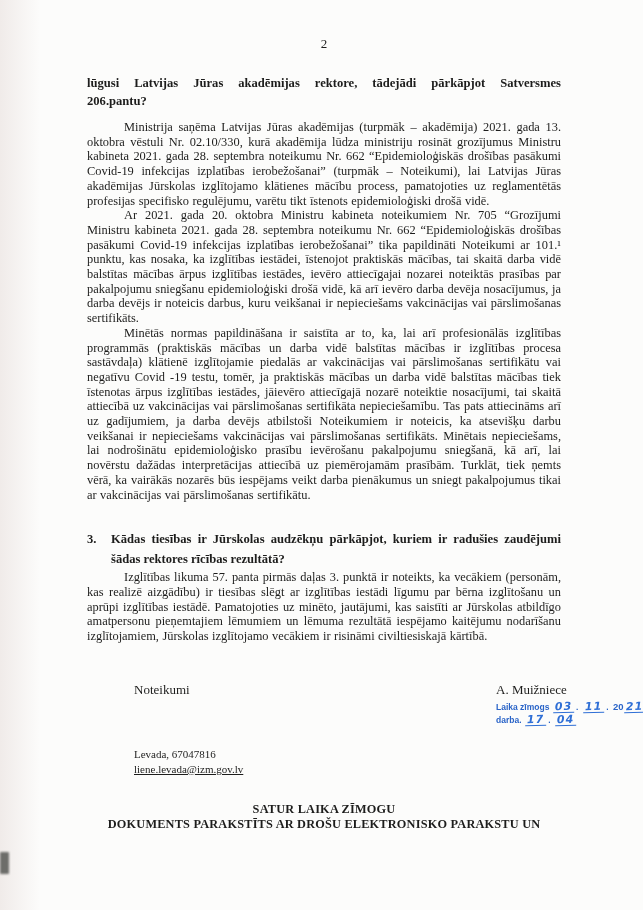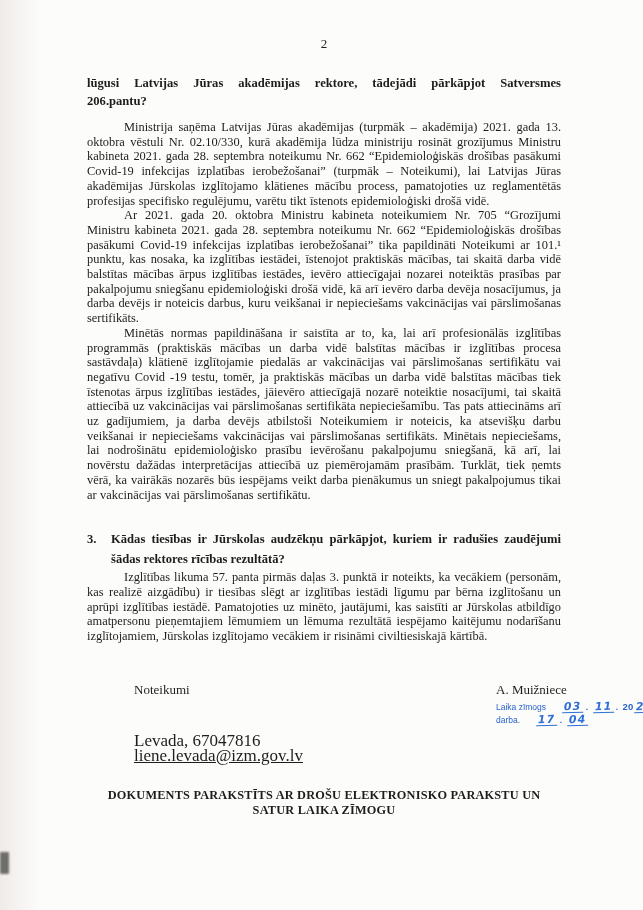--- a/index.html
+++ b/index.html
@@ -29,31 +29,31 @@
   .q3-num{flex:0 0 24px;}
   .q3-text{text-align:justify;}
   .par-after-h3{margin-top:1px;}
   .sig-row{position:relative;margin-top:38px;height:44px;font-size:13px;}
   .sig-title{margin-left:47px;}
   .sig-right{position:absolute;left:409px;top:0;width:234px;}
   .sig-name{font-size:13px;}
   .stamp{margin-top:2px;color:#2a64c8;font-family:"Liberation Sans","DejaVu Sans",sans-serif;
          font-size:8.5px;white-space:nowrap;}
   .stamp-line{line-height:13px;}
-  .stamp-label{font-weight:normal;margin-right:14px;}
+  .stamp-label{font-weight:bold;margin-right:1px;}
   .hand{
     display:inline-block;color:#2f6fd6;
     font-family:"DejaVu Sans",sans-serif;font-style:italic;font-weight:bold;
     font-size:11px;letter-spacing:1px;line-height:11px;
     border-bottom:1.4px solid #2f6fd6;padding:0 2px;
     transform:rotate(-2deg);
   }
   .sep{margin:0 2px;font-weight:bold;}
   .century{font-size:9.5px;font-weight:bold;margin-right:1px;}
-  .contact{margin-top:7px;margin-left:47px;font-size:17px;line-height:15px;}
+  .contact{margin-top:21px;margin-left:47px;font-size:11px;line-height:15px;}
   .email{text-decoration:underline;display:inline-block;color:#1d1d1c;}
   .footer{margin-top:25px;text-align:center;font-weight:bold;font-size:12.3px;
           line-height:15.5px;letter-spacing:0.2px;}
 </style>
 </head>
 <body>
 
 <div class="page">
   <div class="scan-artifact"></div>
 
@@ -98,18 +98,18 @@
     </div>
 
     <div class="contact">
       <div>Levada, 67047816</div>
       <div>
         <span class="email">liene.levada@izm.gov.lv</span>
       </div>
     </div>
 
     <div class="footer">
+      <div>SATUR LAIKA ZĪMOGU</div>
       <div>DOKUMENTS PARAKSTĪTS AR DROŠU ELEKTRONISKO PARAKSTU UN</div>
-      <div>SATUR LAIKA ZĪMOGU</div>
     </div>
 
   </div>
 </div>
 
 </body></html>

